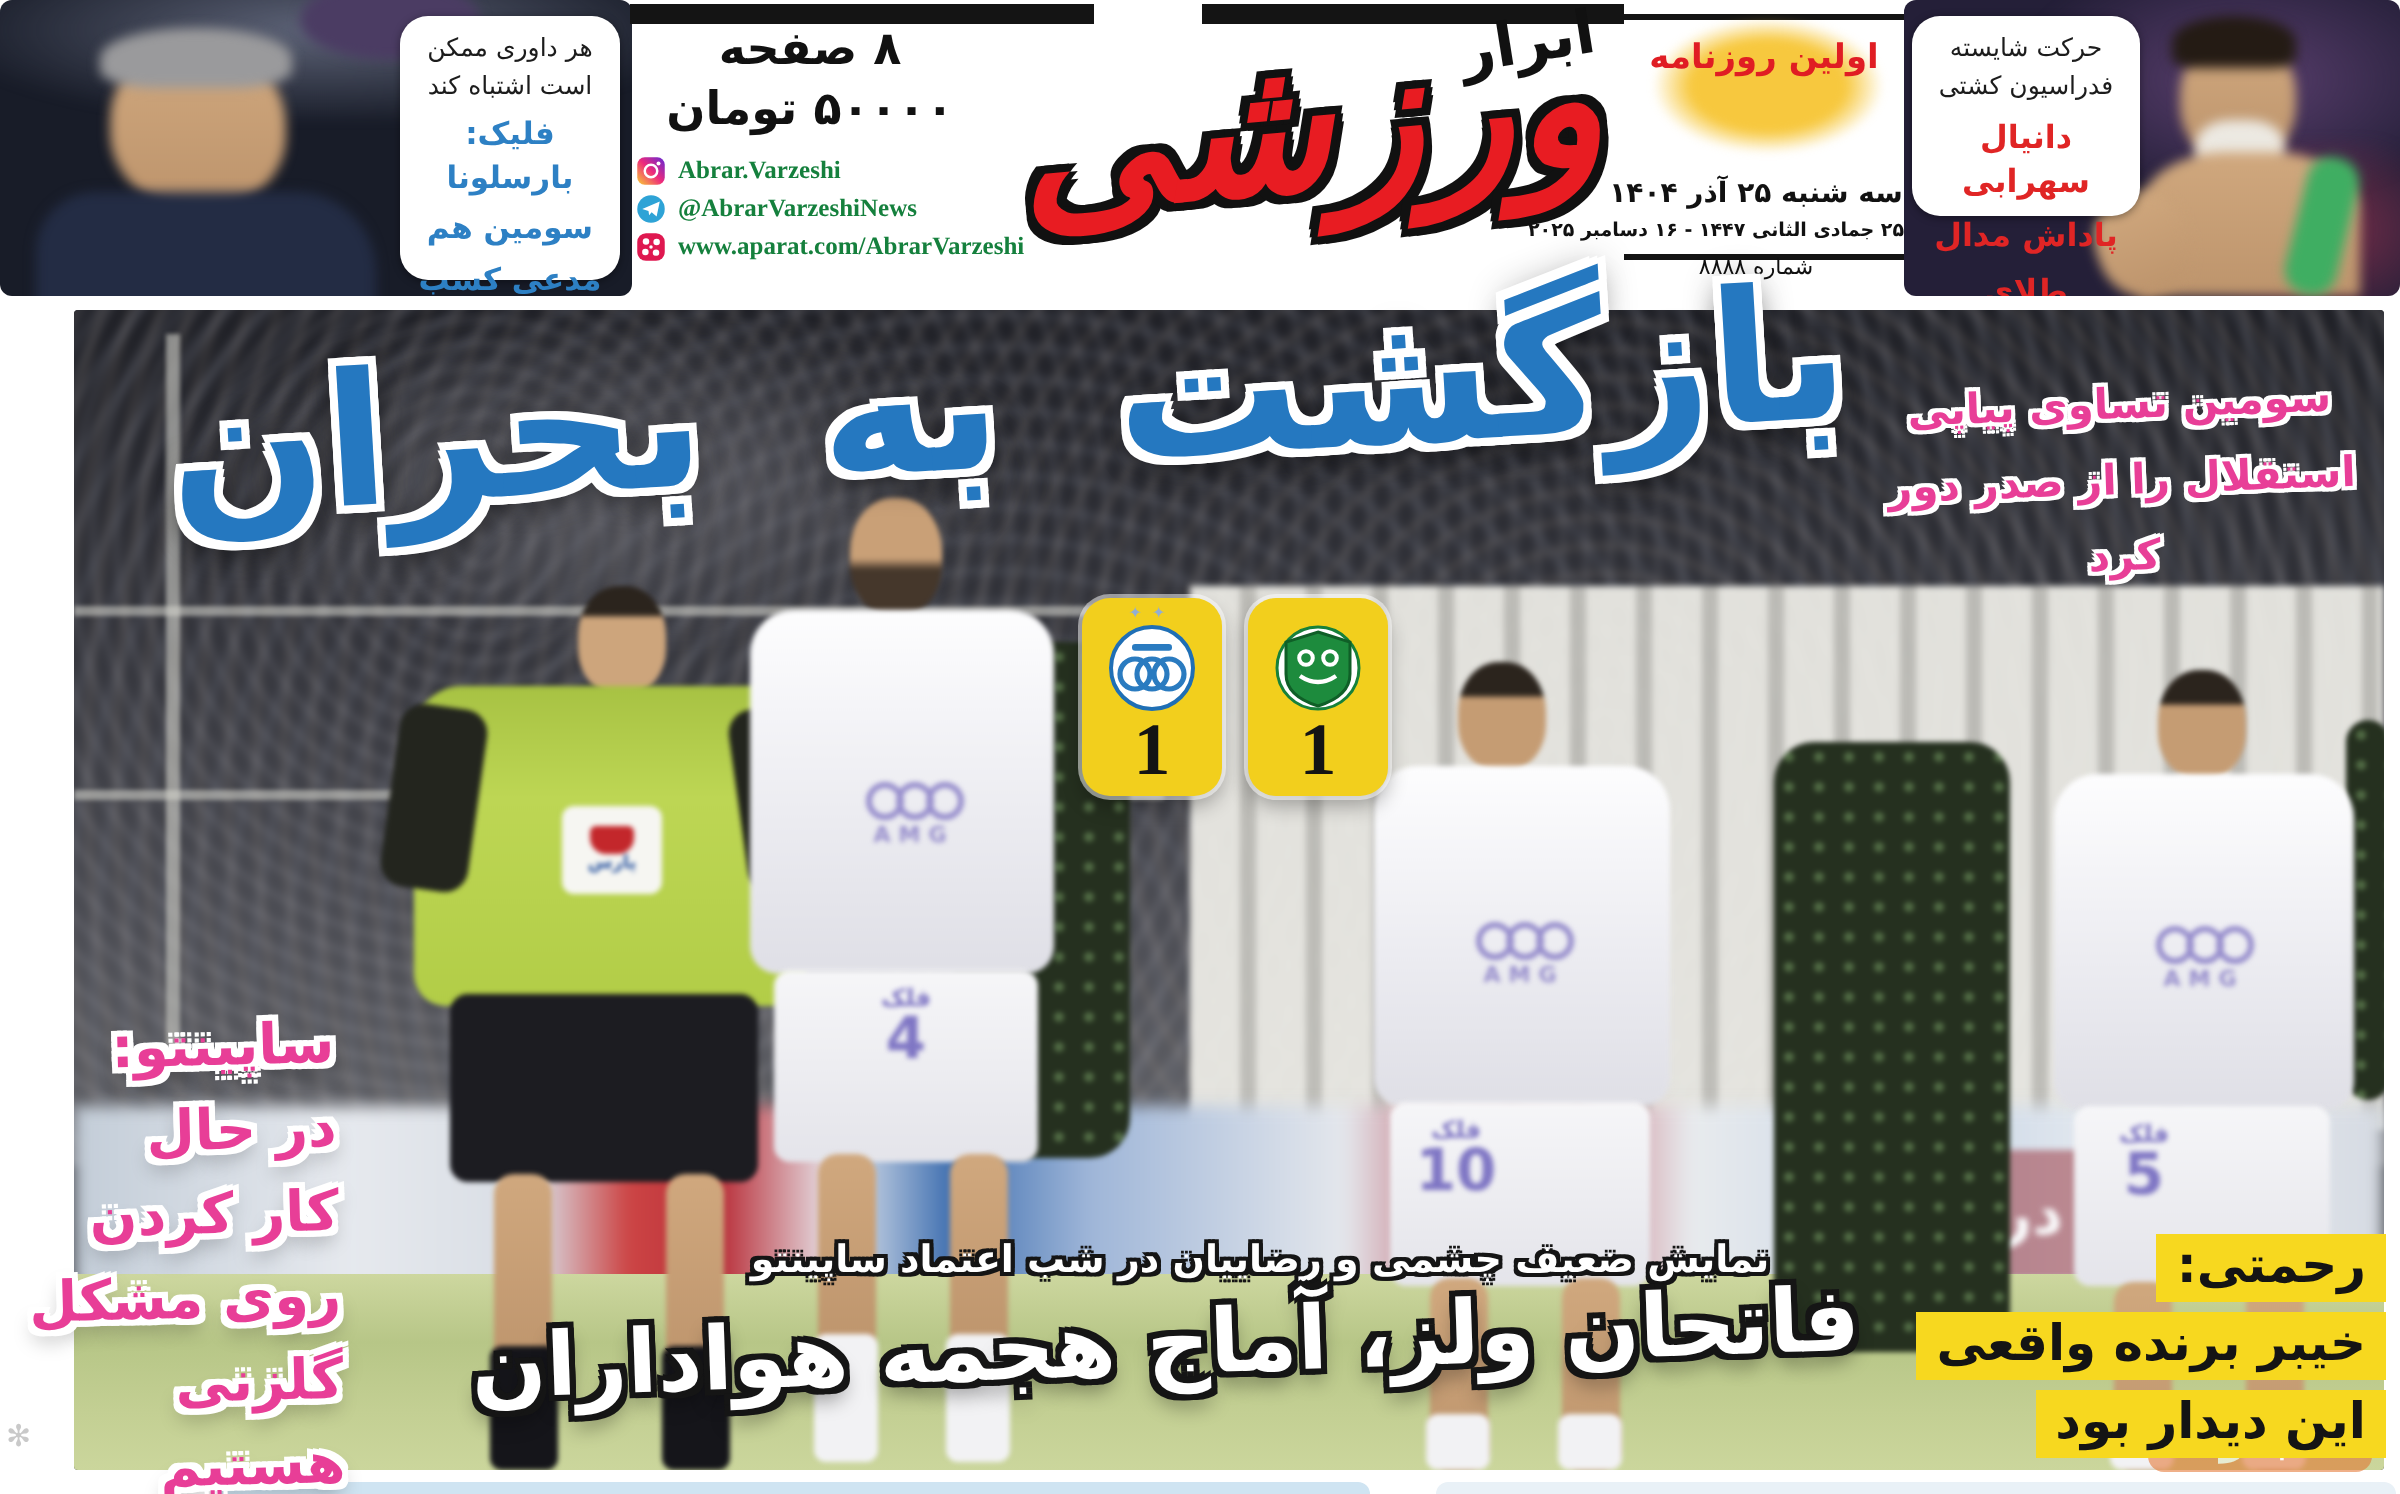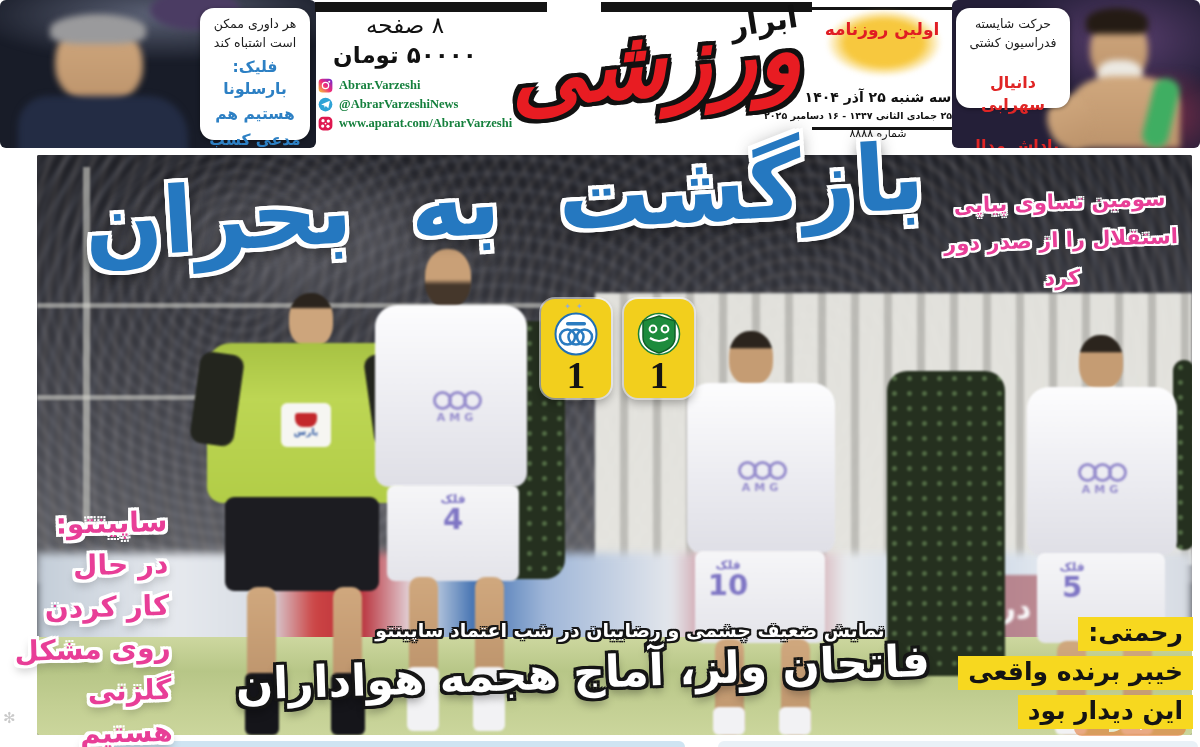--- a/index.html
+++ b/index.html
@@ -15,26 +15,26 @@
   .ob3{text-shadow:-3px -3px 0 #151515,3px -3px 0 #151515,-3px 3px 0 #151515,3px 3px 0 #151515,-3px 0 0 #151515,3px 0 0 #151515,0 -3px 0 #151515,0 3px 0 #151515,0 6px 10px rgba(0,0,0,.4)}
 
   
   .card{position:absolute;top:0;height:148px;border-radius:6px;overflow:hidden;background:#181c28}
   .card-left{left:0;width:316px}
   .card-right{left:952px;width:248px;background:#241f38}
   .blob{position:absolute;filter:blur(3px)}
   .bubble{position:absolute;background:#fff;border-radius:14px;text-align:center;padding:7px 4px;box-shadow:0 1px 4px rgba(0,0,0,.4)}
   .bubble .kick{font-size:12.5px;color:#1c1c1c;line-height:1.5;direction:rtl}
   .bubble .head-blue{font-size:15.5px;font-weight:bold;color:#2d80c4;line-height:1.45;direction:rtl;margin-top:3px}
-  .bubble .head-red{font-size:16px;font-weight:bold;color:#e02525;line-height:1.4;direction:rtl;margin-top:19px}
+  .bubble .head-red{font-size:16px;font-weight:bold;color:#e02525;line-height:1.4;direction:rtl;margin-top:5px}
 
   
   .topbar{position:absolute;top:2px;height:10px;background:#141414}
   .thinrule{position:absolute;height:3px;background:#141414}
-  .pages-line{position:absolute;left:322px;top:12px;width:166px;text-align:center;font-size:23px;font-weight:normal;color:#111;direction:rtl}
+  .pages-line{position:absolute;left:322px;top:12px;width:166px;text-align:center;font-size:23px;font-weight:bold;color:#111;direction:rtl}
   .price-line{position:absolute;left:322px;top:42px;width:166px;text-align:center;font-size:23px;font-weight:bold;color:#111;direction:rtl}
   .socials{position:absolute;left:318px;top:78px;width:200px}
   .soc-row{display:flex;align-items:center;gap:6px;margin-bottom:4px;direction:ltr}
   .soc-txt{font-family:"Liberation Serif",serif;font-weight:bold;font-size:12.5px;color:#15803d;white-space:nowrap}
 
   .logo-area{position:absolute;left:498px;top:0;width:314px;height:152px}
   .logo-top{position:absolute;right:14px;top:4px;font-size:30px;font-weight:bold;color:#111;transform:rotate(-9deg);direction:rtl}
   .logo-main{position:absolute;left:0;top:14px;width:100%;text-align:center;direction:rtl;
      font-size:94px;line-height:1.05;font-weight:bold;font-style:italic;color:#e81c22;transform:rotate(-5deg);
      text-shadow:-4px -4px 0 #111,4px -4px 0 #111,-4px 4px 0 #111,4px 4px 0 #111,-4px 0 0 #111,4px 0 0 #111,0 -4px 0 #111,0 4px 0 #111}
@@ -130,21 +130,21 @@
   <div class="card card-left">
     <div class="blob" style="left:-20px;top:-30px;width:360px;height:90px;background:radial-gradient(#5e6478,transparent 75%)"></div>
     <div class="blob" style="left:150px;top:-10px;width:90px;height:40px;background:#4b3c63;border-radius:50%"></div>
     <div class="blob skin" style="left:55px;top:22px;width:88px;height:82px;border-radius:46% 50% 44% 46%"></div>
     <div class="blob" style="left:50px;top:14px;width:96px;height:30px;background:#9a9a9c;border-radius:50% 50% 30% 30%"></div>
     <div class="blob" style="left:18px;top:96px;width:170px;height:60px;background:#232c44;border-radius:30px 40px 0 0"></div>
     <div class="bubble" style="right:6px;top:8px;width:110px;height:132px">
       <div class="kick">هر داوری ممکن</div>
       <div class="kick">است اشتباه کند</div>
       <div class="head-blue">فلیک: بارسلونا</div>
-      <div class="head-blue">هستیم هم</div>
+      <div class="head-blue">سومین هم</div>
       <div class="head-blue">مدعی کسب</div>
 
     </div>
   </div>
 
   <div class="topbar" style="left:315px;width:232px"></div>
   <div class="topbar" style="left:601px;width:211px"></div>
   <div class="thinrule" style="left:812px;top:7px;width:140px"></div>
   <div class="thinrule" style="left:812px;top:127px;width:140px"></div>
 

